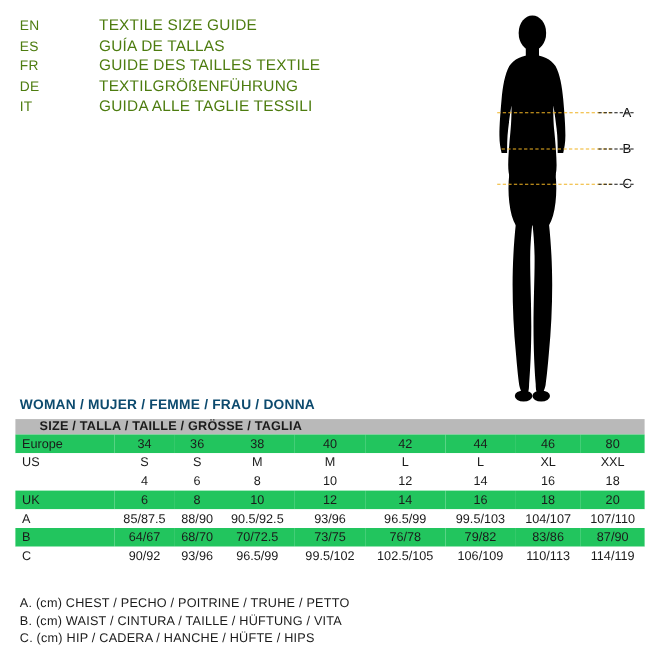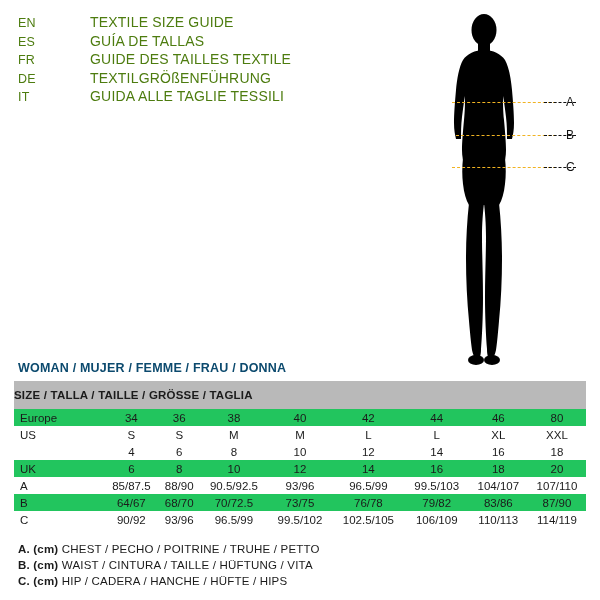--- a/index.html
+++ b/index.html
@@ -103,22 +103,22 @@
   }
   .size-table .rowhead {
     text-align: left;
     padding-left: 6px;
     width: 84px;
   }
   .header-row td {
     background: #b9b9b9;
     font-weight: bold;
     text-align: left;
-    padding-left: 0;
-    height: 28px;
+    padding-left: 22px;
+    height: 14px;
     letter-spacing: .2px;
   }
   tr.band-grey td {
     background: #22c55e;
   }
   tr.band-white td {
     background: #ffffff;
     margin-left: 14px;
   }
 
@@ -129,21 +129,21 @@
     top: 541px;
     width: 560px;
   }
   .footnote {
     font-size: 11.5px;
     line-height: 16px;
     letter-spacing: .2px;
     color: #1b1b1b;
   }
   .footnote b {
-    font-weight: bold;
+    font-weight: normal;
   }
 </style>
 </head>
 <body>
 
 <div class="page">
 
   <div class="lang-block">
     <div class="lang-row">
       <span class="lang-code">EN</span>

